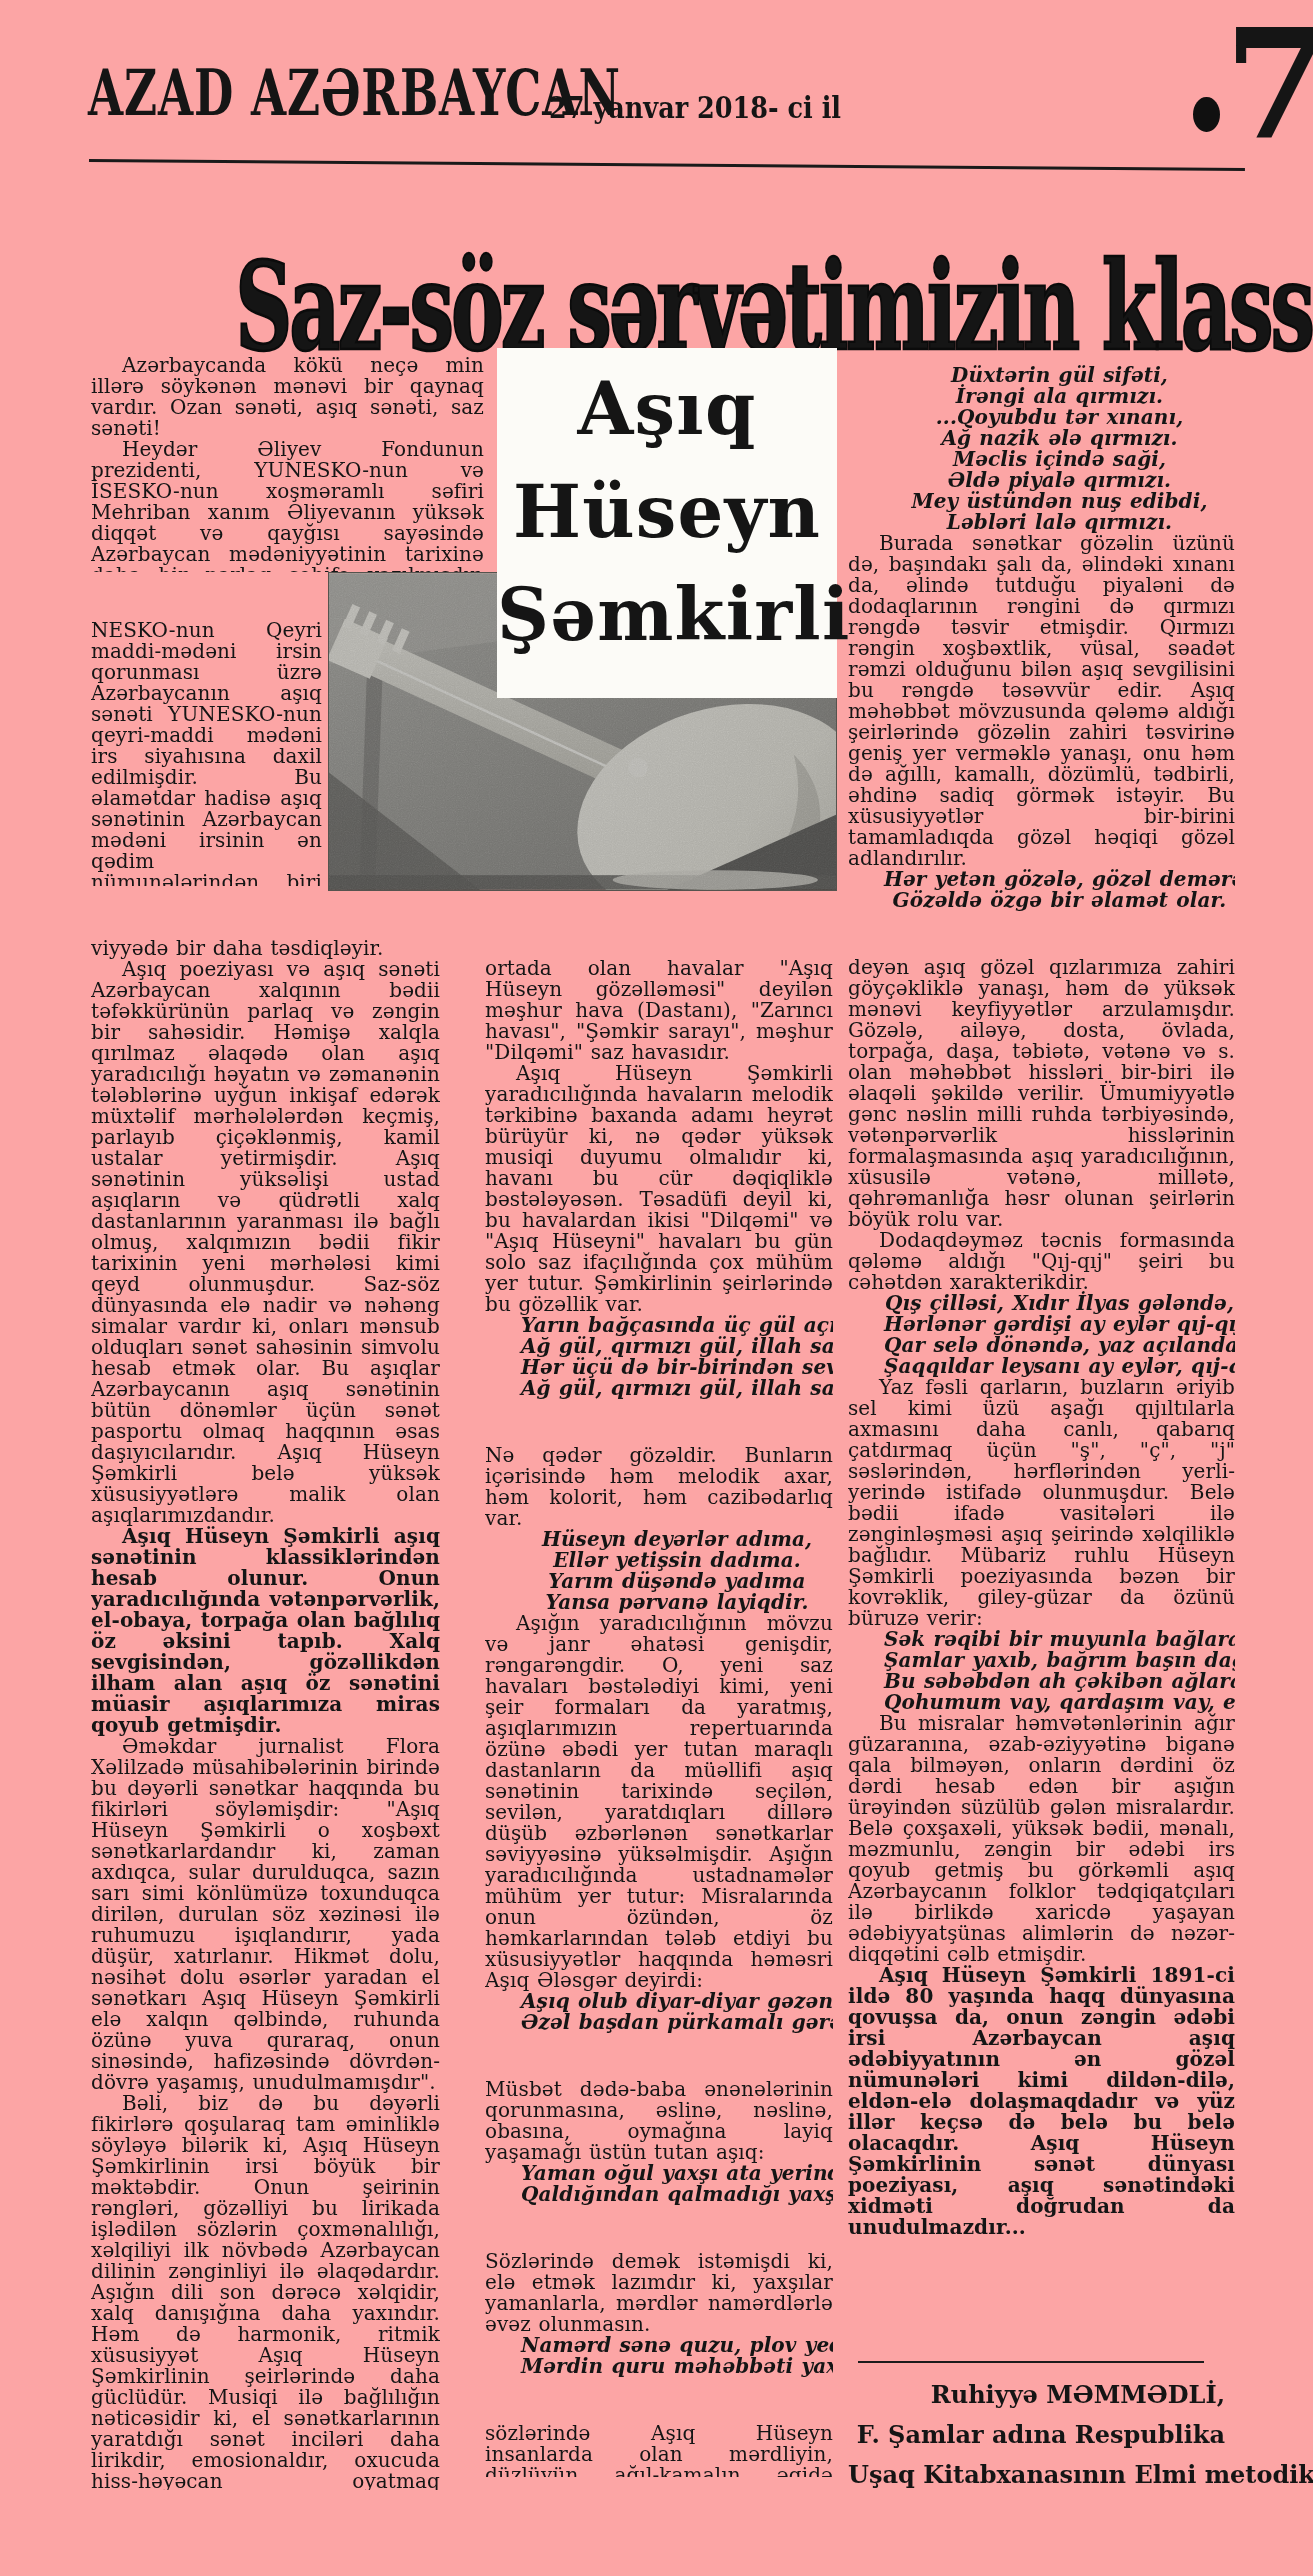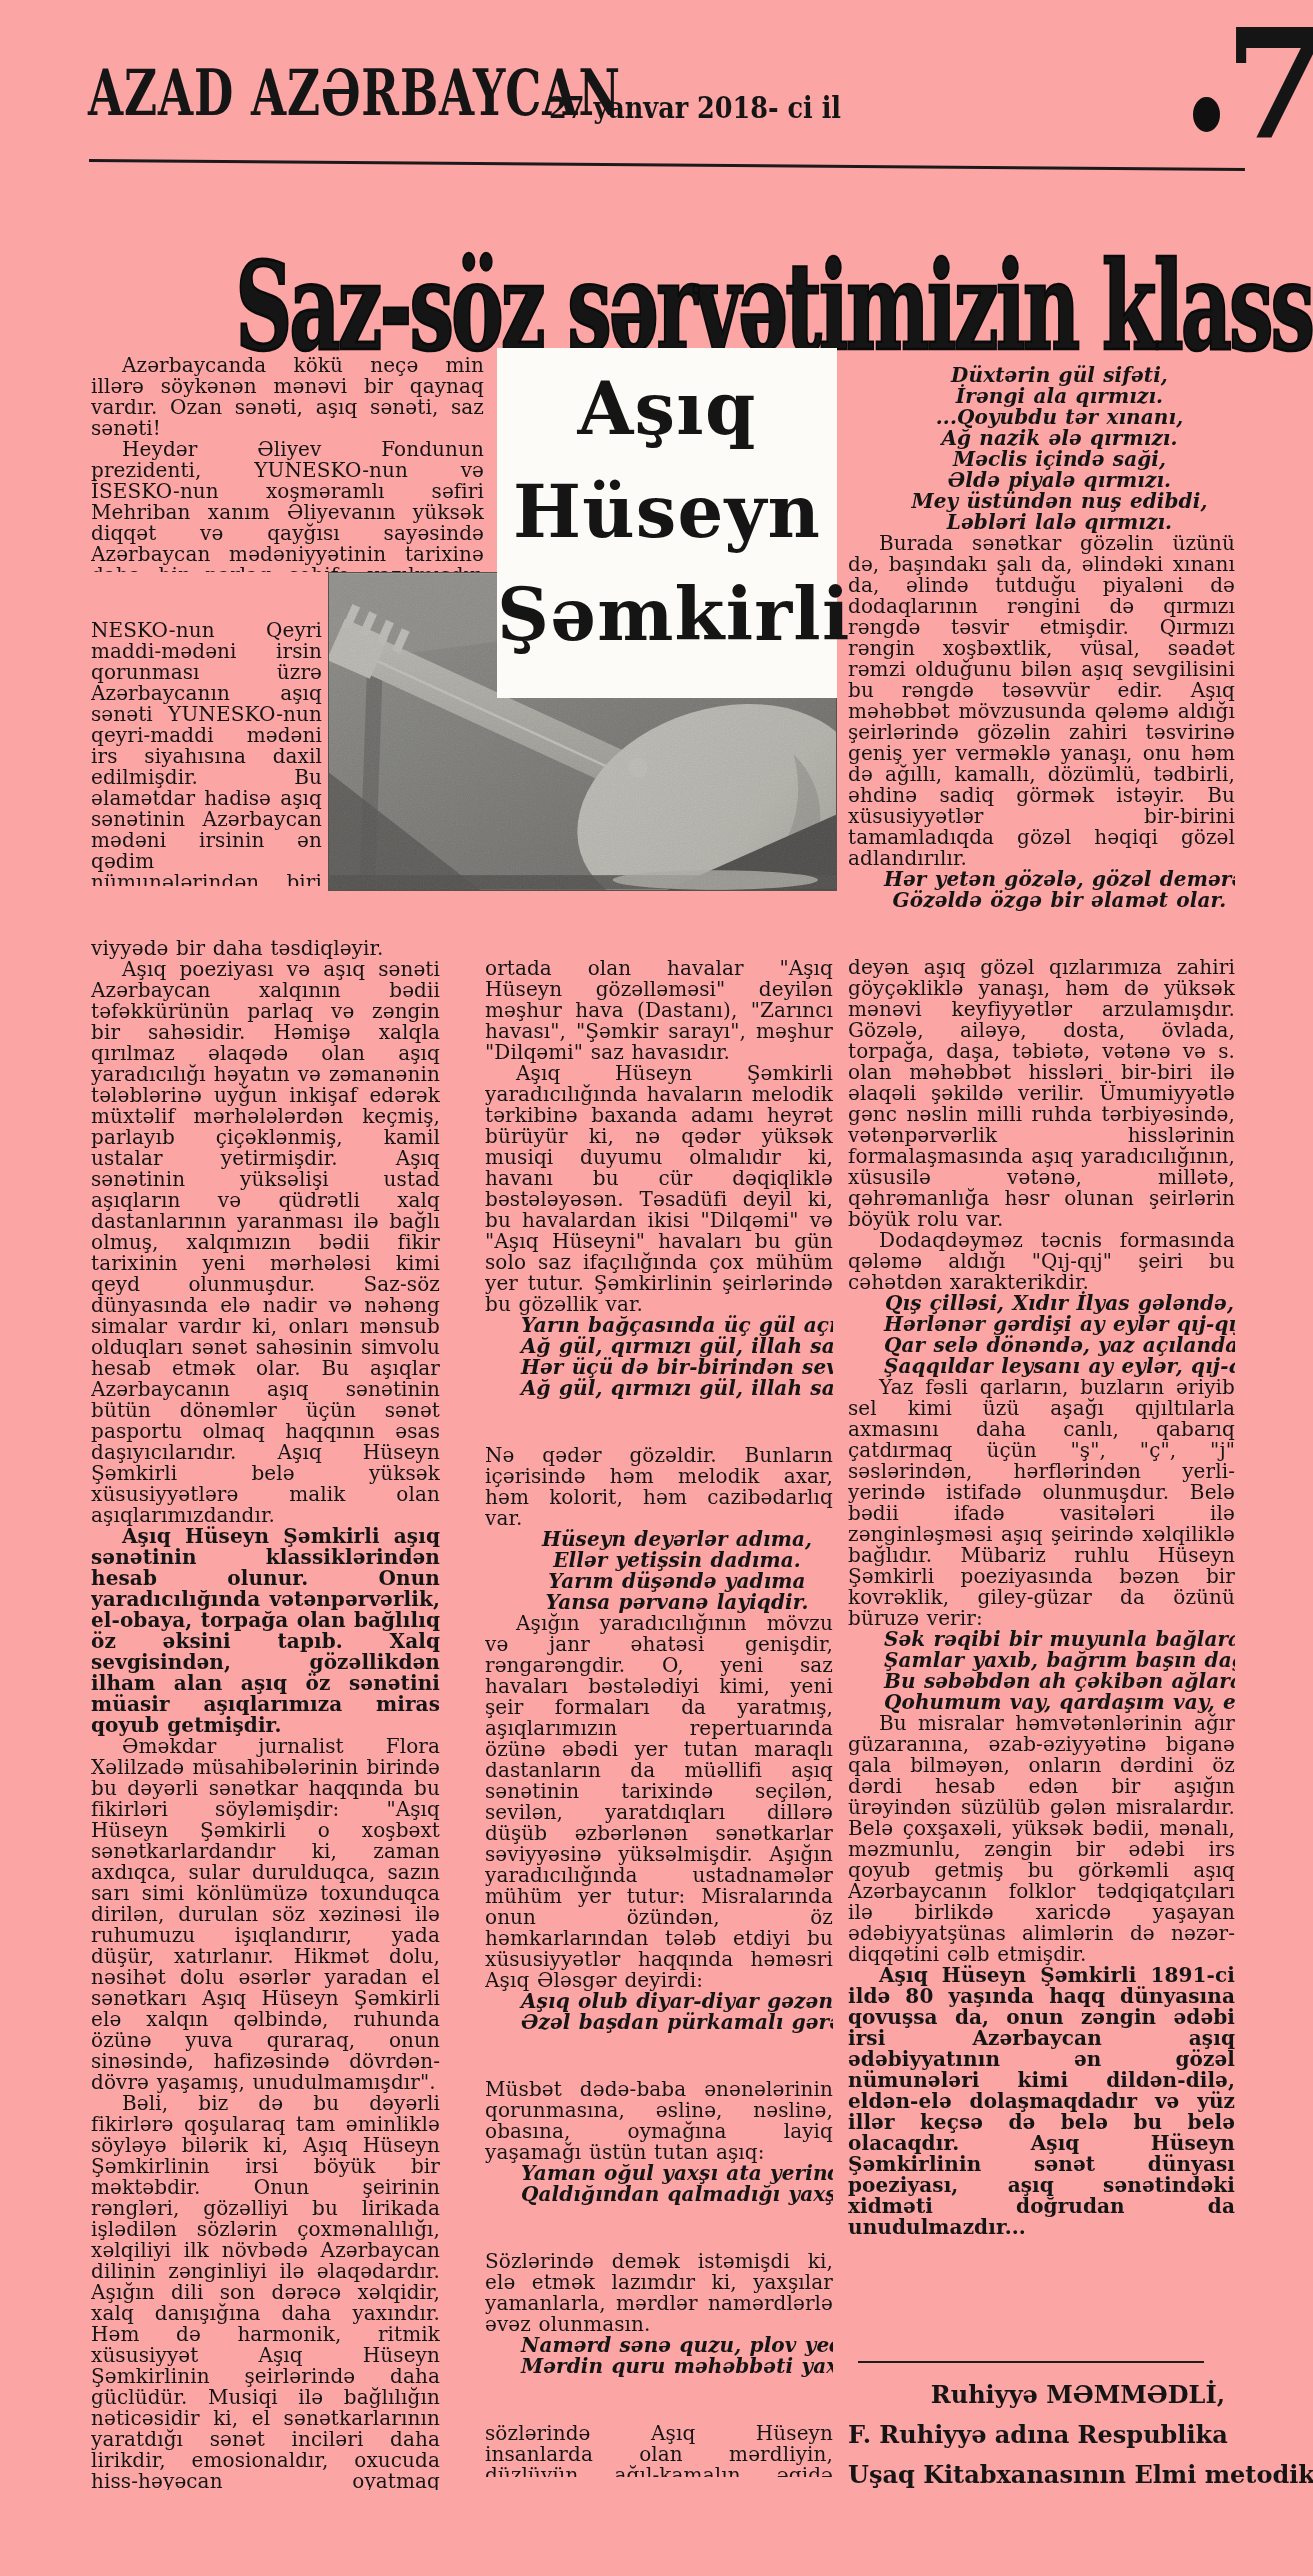--- a/index.html
+++ b/index.html
@@ -212,18 +212,18 @@
         <div class="vline">Bu səbəbdən ah çəkibən ağlaram,</div>
         <div class="vline">Qohumum vay, qardaşım vay, elim vay.</div>
       </div>
       <p class="par p">Bu misralar həmvətənlərinin ağır güzaranına, əzab-əziyyətinə biganə qala bilməyən, onların dərdini öz dərdi hesab edən bir aşığın ürəyindən süzülüb gələn misralardır. Belə çoxşaxəli, yüksək bədii, mənalı, məzmunlu, zəngin bir ədəbi irs qoyub getmiş bu görkəmli aşıq Azərbaycanın folklor tədqiqatçıları ilə birlikdə xaricdə yaşayan ədəbiyyatşünas alimlərin də nəzər-diqqətini cəlb etmişdir.</p>
       <p class="par pb">Aşıq Hüseyn Şəmkirli 1891-ci ildə 80 yaşında haqq dünyasına qovuşsa da, onun zəngin ədəbi irsi Azərbaycan aşıq ədəbiyyatının ən gözəl nümunələri kimi dildən-dilə, eldən-elə dolaşmaqdadır və yüz illər keçsə də belə bu belə olacaqdır. Aşıq Hüseyn Şəmkirlinin sənət dünyası poeziyası, aşıq sənətindəki xidməti doğrudan da unudulmazdır...</p>
     </div>
 
   <div class="sig-rule"></div>
   <div class="signature">
       <div class="sig-line">Ruhiyyə MƏMMƏDLİ,</div>
-      <div class="sig-line">F. Ruhiyyə adına Respublika</div>
+      <div class="sig-line">F. Şamlar adına Respublika</div>
       <div class="sig-line">Uşaq Kitabxanasının Elmi metodika</div>
     </div>
 
 </div>
 
 
 </body></html>

